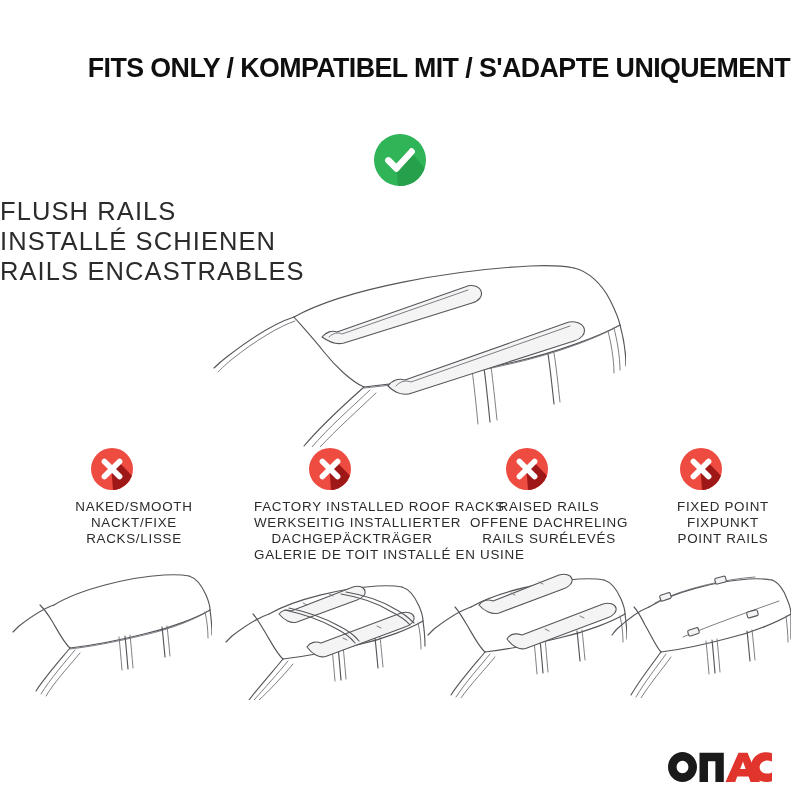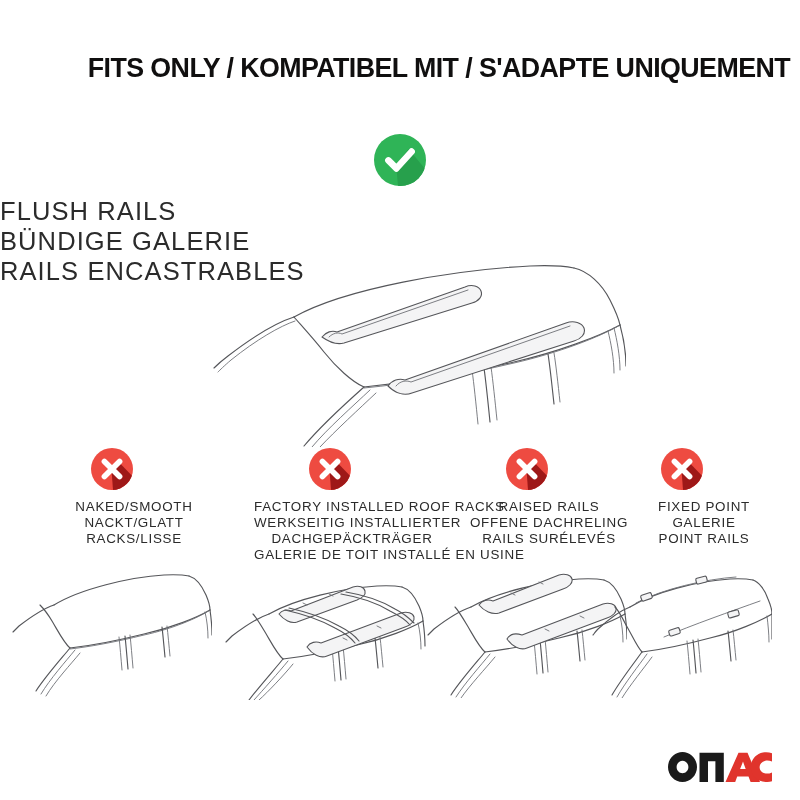--- a/index.html
+++ b/index.html
@@ -140,21 +140,21 @@
       <circle cx="26" cy="26" r="26" fill="#2fb457"></circle>
       <g clip-path="url(#clipHero)">
         <path d="M22.2 30.8 L34.6 14.9 L52 36 L52 52 L24 52 Z" fill="#27a04c"></path>
       </g>
       <path d="M14.4 26.4 L22.4 34.4 L37.6 17.6" fill="none" stroke="#ffffff" stroke-width="6.6" stroke-linecap="round" stroke-linejoin="round"></path>
     </svg>
   </div>
 
   <div class="hero-lines">
     <div class="hero-line">FLUSH RAILS</div>
-    <div class="hero-line">BÜNDIGE GALERIE</div>
+    <div class="hero-line">INSTALLÉ SCHIENEN</div>
     <div class="hero-line">RAILS ENCASTRABLES</div>
   </div>
 </div>
 
 <div class="hero-illustration">
   <svg width="430" height="185" viewBox="0 0 430 185">
 
     <path class="svg-stroke" d="M98 55 C150 26 258 8 334 4 C352 3.2 368 4 378 6"></path>
     <path class="svg-stroke" d="M378 6 C392 9 406 22 414 38 C420 50 423 58 424 63"></path>
     <path class="svg-stroke" d="M424 63 C404 74 362 90 318 100 C268 112 210 121 168 125"></path>
@@ -199,21 +199,21 @@
           </defs>
         <circle cx="21" cy="21" r="21" fill="#ee4b41"></circle>
         <g clip-path="url(#clipX1)">
           <path d="M20.4 20.0 L27.2 13.4 L42 28.8 L42 42 L22 42 Z" fill="#9e1818"></path>
         </g>
         <path d="M13.4 13.4 L28.6 28.6 M28.6 13.4 L13.4 28.6" fill="none" stroke="#ffffff" stroke-width="5.6" stroke-linecap="round"></path>
       </svg>
     </div>
     <div class="col-lines">
       <div class="col-line">NAKED/SMOOTH</div>
-      <div class="col-line">NACKT/GLATT</div>
+      <div class="col-line">NACKT/FIXE</div>
       <div class="col-line">RACKS/LISSE</div>
     </div>
     <div class="col-illo" style="top:105px;">
       <svg width="200" height="145" viewBox="0 0 200 145">
         <path class="svg-stroke" d="M42 52 C68 36 118 24 152 22 C163 21.5 172 22 177 23"></path>
         <path class="svg-stroke" d="M177 23 C184 25 190 33 194 42 C197 49 198 54 198 57"></path>
         <path class="svg-stroke" d="M198 57 C186 64 160 75 132 81 C104 88 76 93 58 95"></path>
         <path class="svg-stroke" d="M58 95 C52 90 46 78 40 68 C34 58 30 54 28 52"></path>
         <path class="svg-stroke" d="M42 52 C33 55 20 63 7 73 C4 76 2 78 1 79"></path>
         <path class="svg-stroke" d="M58 95 C49 106 33 124 24 138"></path>
@@ -323,38 +323,38 @@
         <path class="svg-stroke-thin" d="M193 63 C195 71 196 81 196 89"></path>
 
         <path class="svg-fill-light" d="M52 52 C55 47 61 46 66 48 L132 22 C138 20 144 22 145 26 C146 30 142 34 136 36 L72 60 C65 62 57 58 52 52 Z"></path>
         <path class="svg-stroke-thin" d="M84 40 L88 42 M112 29 L116 31"></path>
         <path class="svg-fill-light" d="M80 86 C83 81 89 80 95 82 L176 51 C182 49 188 51 189 55 C190 59 186 63 180 65 L100 95 C93 98 85 93 80 86 Z"></path>
         <path class="svg-stroke-thin" d="M118 76 L122 78 M153 63 L157 65"></path>
       </svg>
     </div>
   </div>
 
-  <div class="col" style="left:589px; width:186px;">
+  <div class="col" style="left:608px; width:186px;">
     <div class="col-badge">
       <svg width="42" height="42" viewBox="0 0 42 42">
         <defs>
             <clipPath id="clipX4">
               <circle cx="21" cy="21" r="21"></circle>
             </clipPath>
           </defs>
         <circle cx="21" cy="21" r="21" fill="#ee4b41"></circle>
         <g clip-path="url(#clipX4)">
           <path d="M20.4 20.0 L27.2 13.4 L42 28.8 L42 42 L22 42 Z" fill="#9e1818"></path>
         </g>
         <path d="M13.4 13.4 L28.6 28.6 M28.6 13.4 L13.4 28.6" fill="none" stroke="#ffffff" stroke-width="5.6" stroke-linecap="round"></path>
       </svg>
     </div>
     <div class="col-lines">
       <div class="col-line">FIXED POINT</div>
-      <div class="col-line">GALERIE</div>
+      <div class="col-line">FIXPUNKT</div>
       <div class="col-line">POINT RAILS</div>
     </div>
     <div class="col-illo" style="top:105px;">
       <svg width="180" height="145" viewBox="0 0 180 145">
         <path class="svg-stroke" d="M38 54 C62 39 106 28 138 26 C148 25.5 156 26 161 27"></path>
         <path class="svg-stroke" d="M161 27 C167 29 173 37 176 46 C179 53 180 58 180 61"></path>
         <path class="svg-stroke" d="M180 61 C168 68 144 79 118 85 C92 92 66 97 50 99"></path>
         <path class="svg-stroke" d="M50 99 C45 94 40 82 34 72 C29 62 25 56 23 54"></path>
         <path class="svg-stroke" d="M38 54 C30 57 17 66 6 76 C3 79 2 81 1 82"></path>
         <path class="svg-stroke" d="M50 99 C42 110 28 128 20 142"></path>

